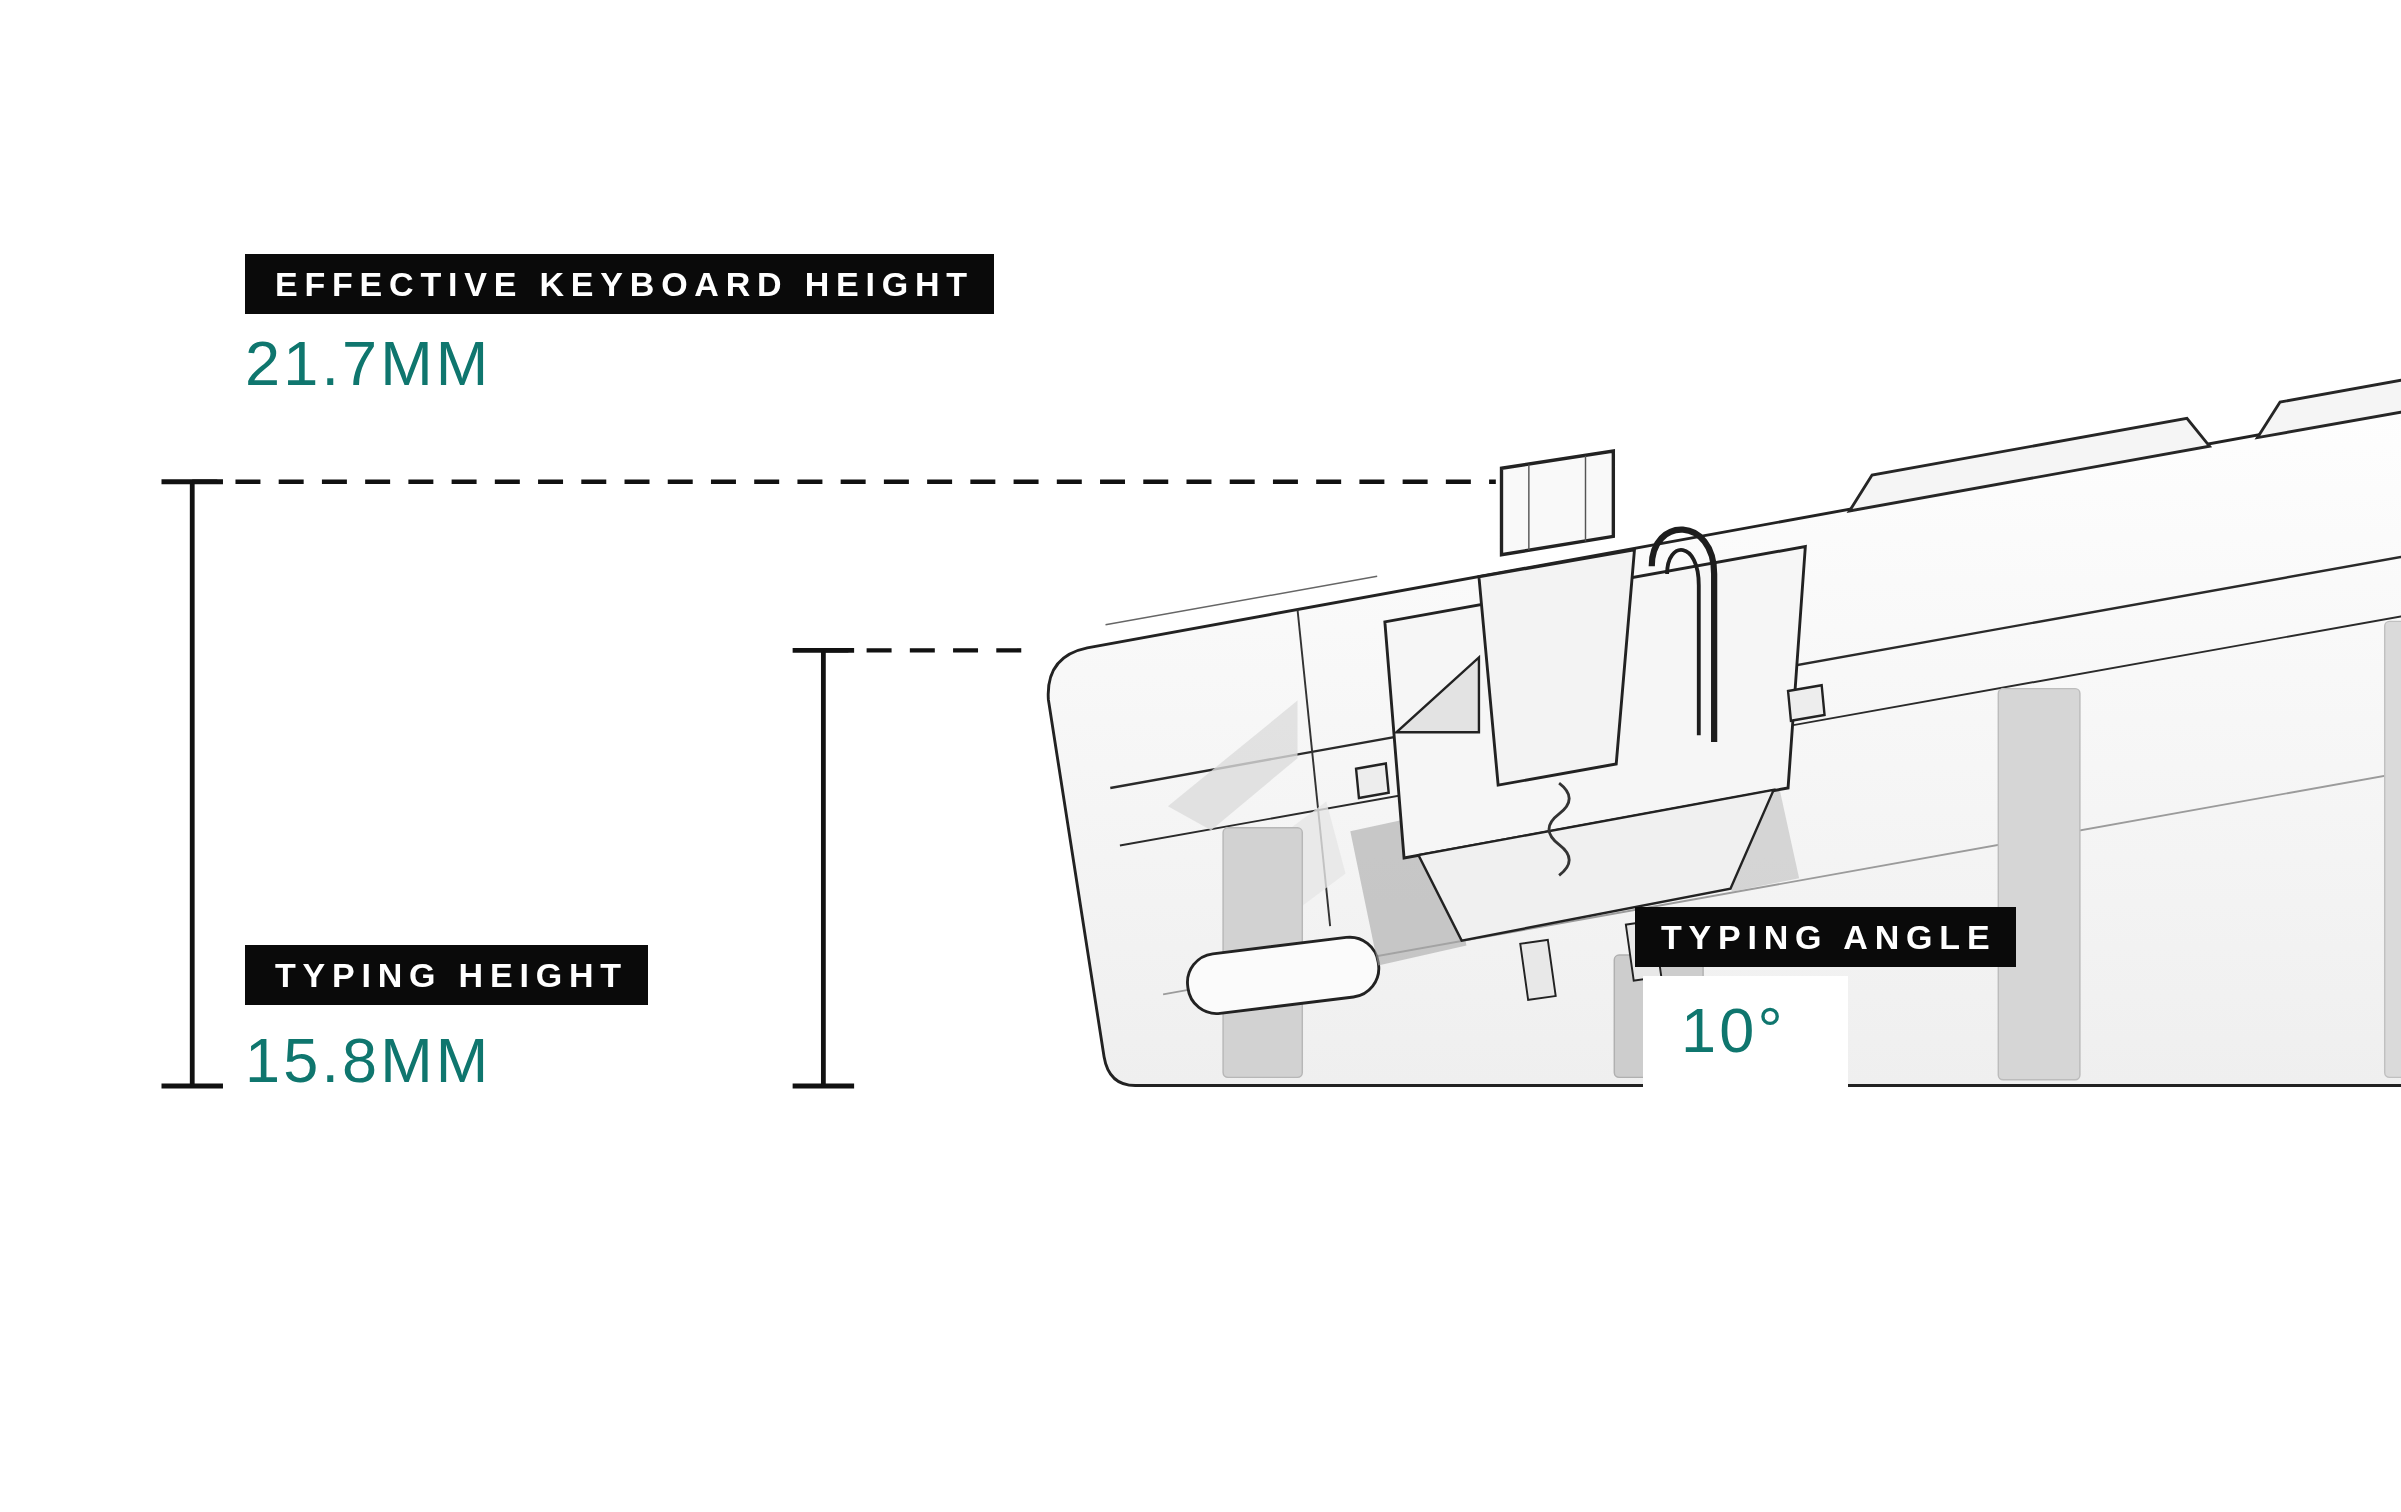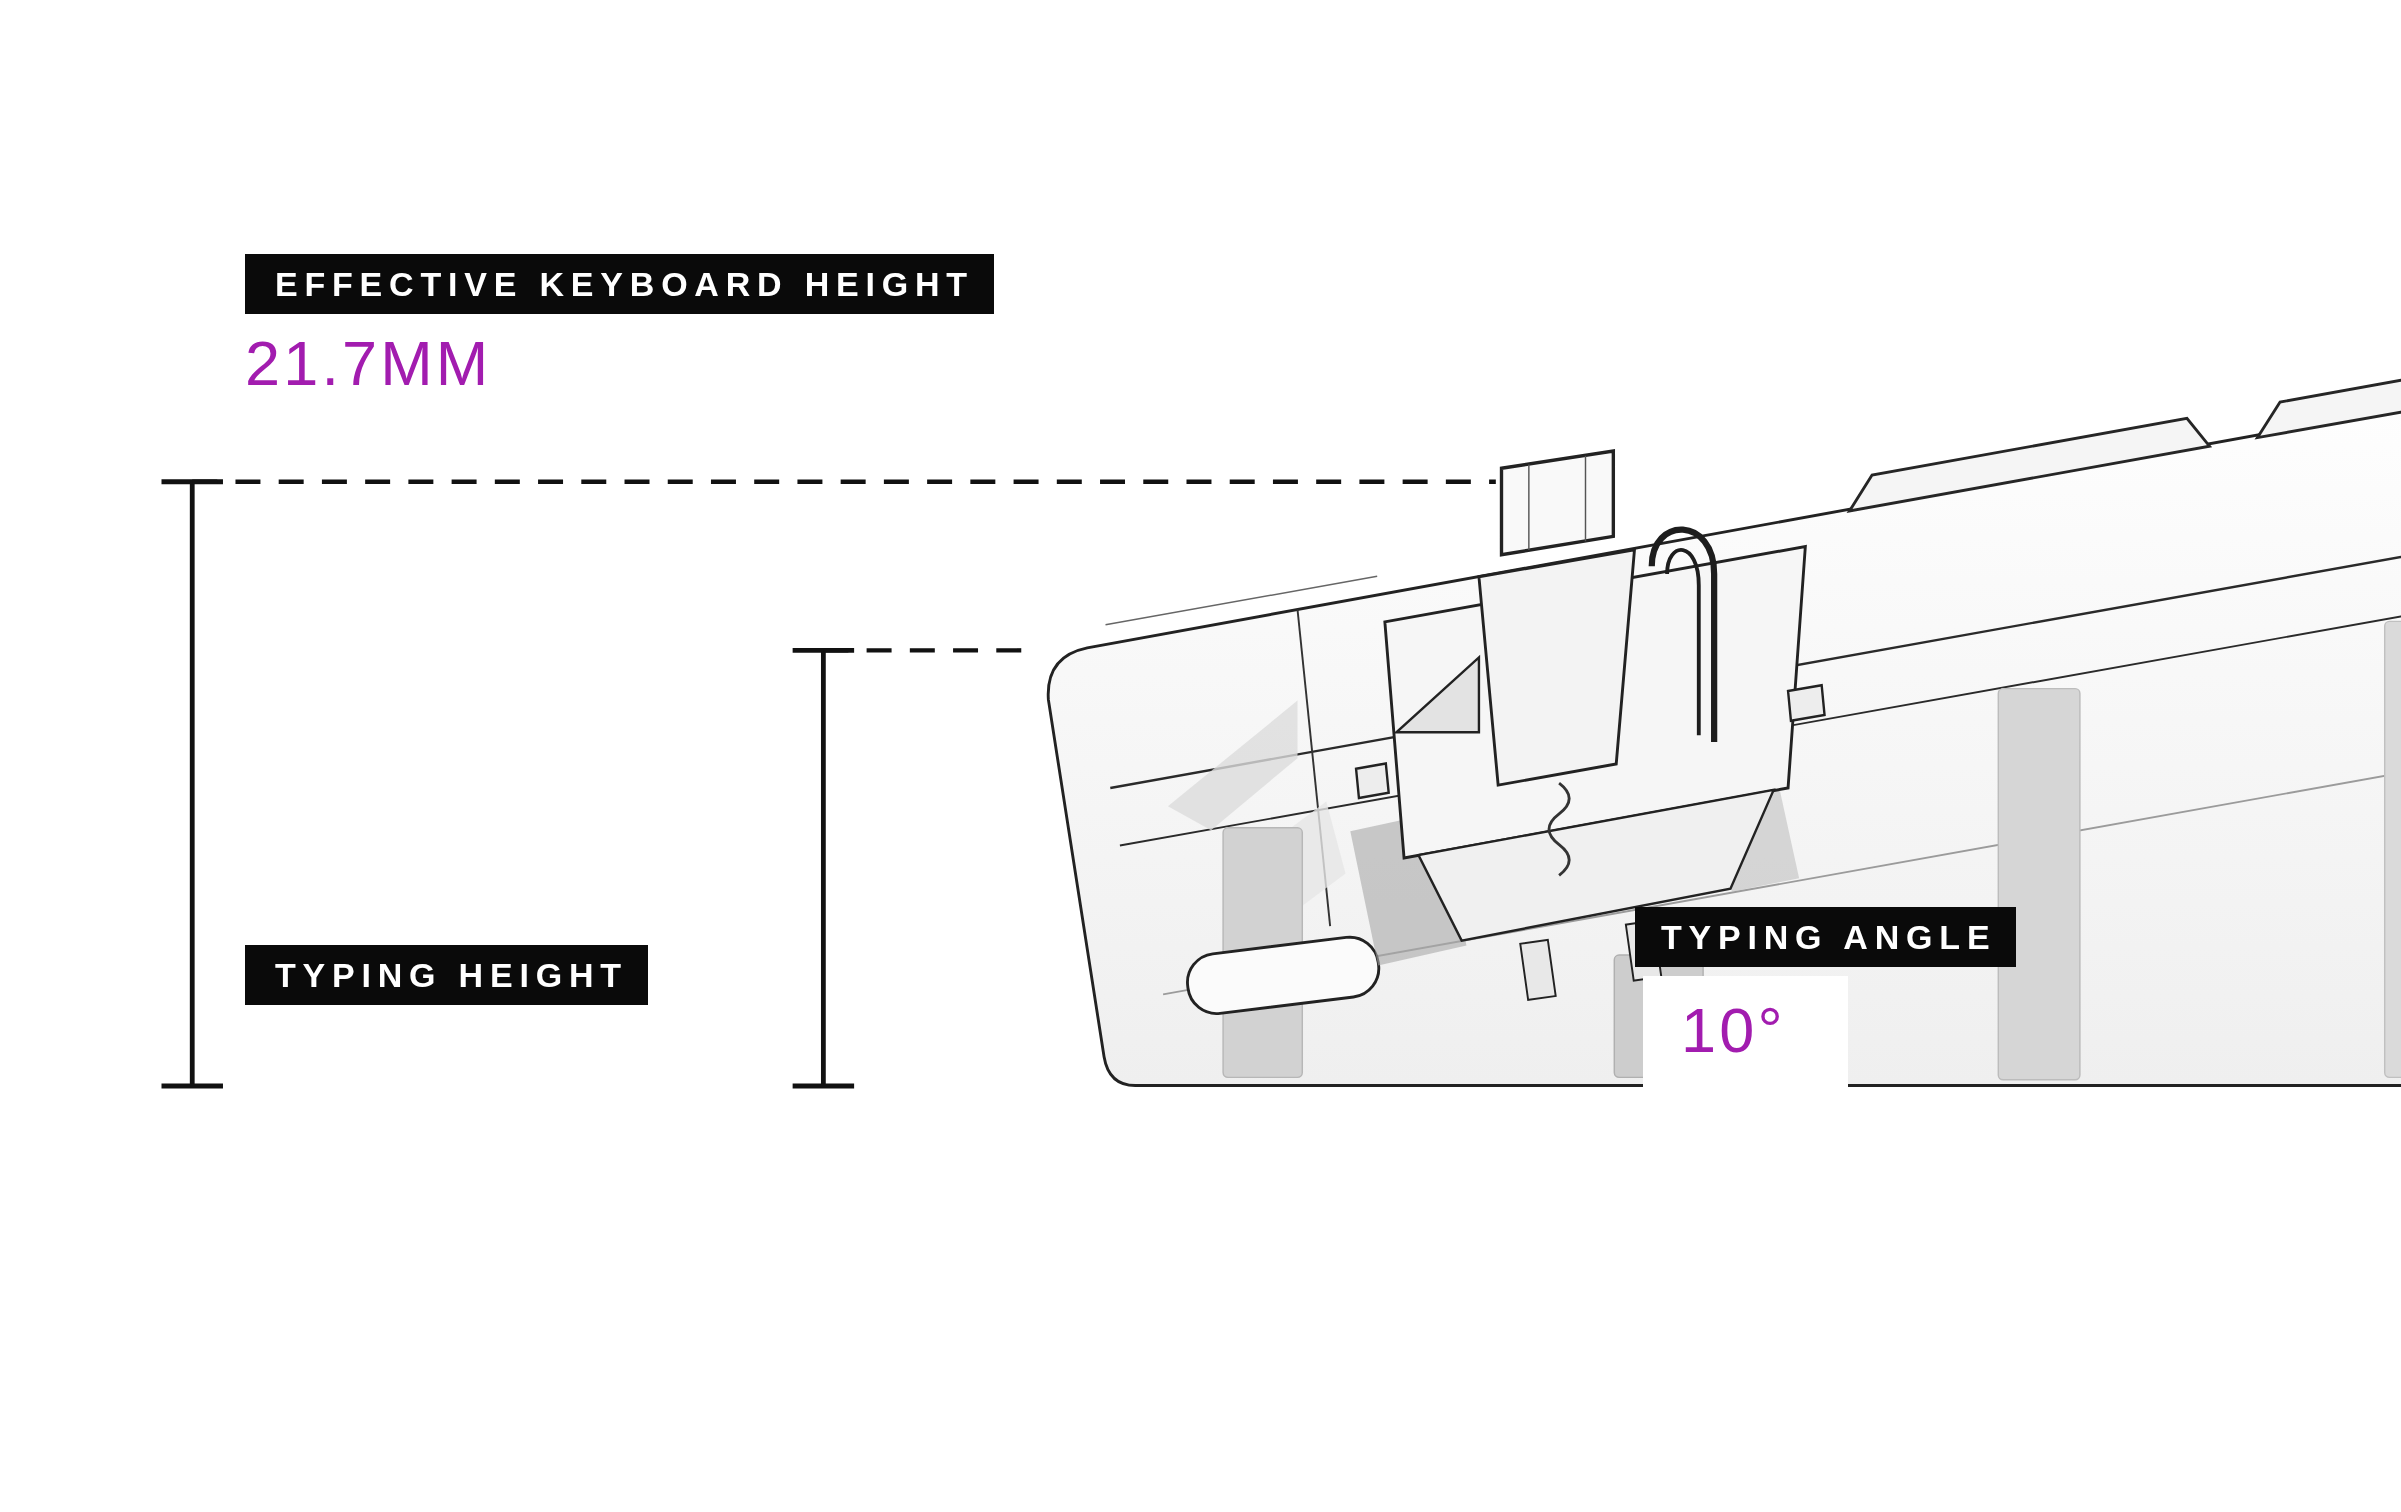--- a/index.html
+++ b/index.html
@@ -41,21 +41,21 @@
     font-weight: 700;
     font-size: 34px;
     line-height: 1;
     letter-spacing: 0.2em;
     padding: 13.4px 20px 12.5px 30px;
     white-space: nowrap;
   }
   .value {
     position: absolute;
     z-index: 3;
-    color: #a21caf;
+    color: #0f766e;
     font-weight: 400;
     font-size: 63px;
     line-height: 1;
     letter-spacing: 0.05em;
     white-space: nowrap;
   }
   .value-box {
     background: #ffffff;
     padding: 23px 62px 30px 38px;
     margin-left: 8px;
@@ -127,18 +127,19 @@
       <line x1="1650" y1="1354" x2="1778" y2="1354" stroke-width="10"></line>
       <line x1="1650" y1="2261" x2="1778" y2="2261" stroke-width="10"></line>
       <line x1="1714" y1="1354" x2="2157" y2="1354" stroke-width="9" stroke-dasharray="52 38"></line>
     </g>
   </svg>
 
   <div class="label-bar" style="left:245px; top:254px;">EFFECTIVE KEYBOARD HEIGHT</div>
   <div class="value" style="left:245px; top:332px;">21.7MM</div>
 
   <div class="label-bar" style="left:245px; top:945px;">TYPING HEIGHT</div>
+  <div class="value" style="left:245px; top:1029px;">15.8MM</div>
 
   <div class="label-bar" style="left:1635px; top:907px;padding-left:26px;">TYPING ANGLE</div>
   <div class="value value-box" style="left:1635px; top:976px;">10°</div>
 
 </div>
 
 
 </body></html>

